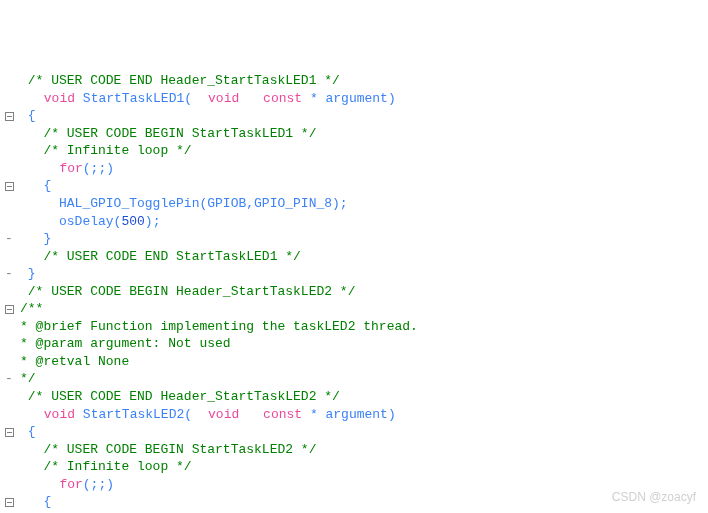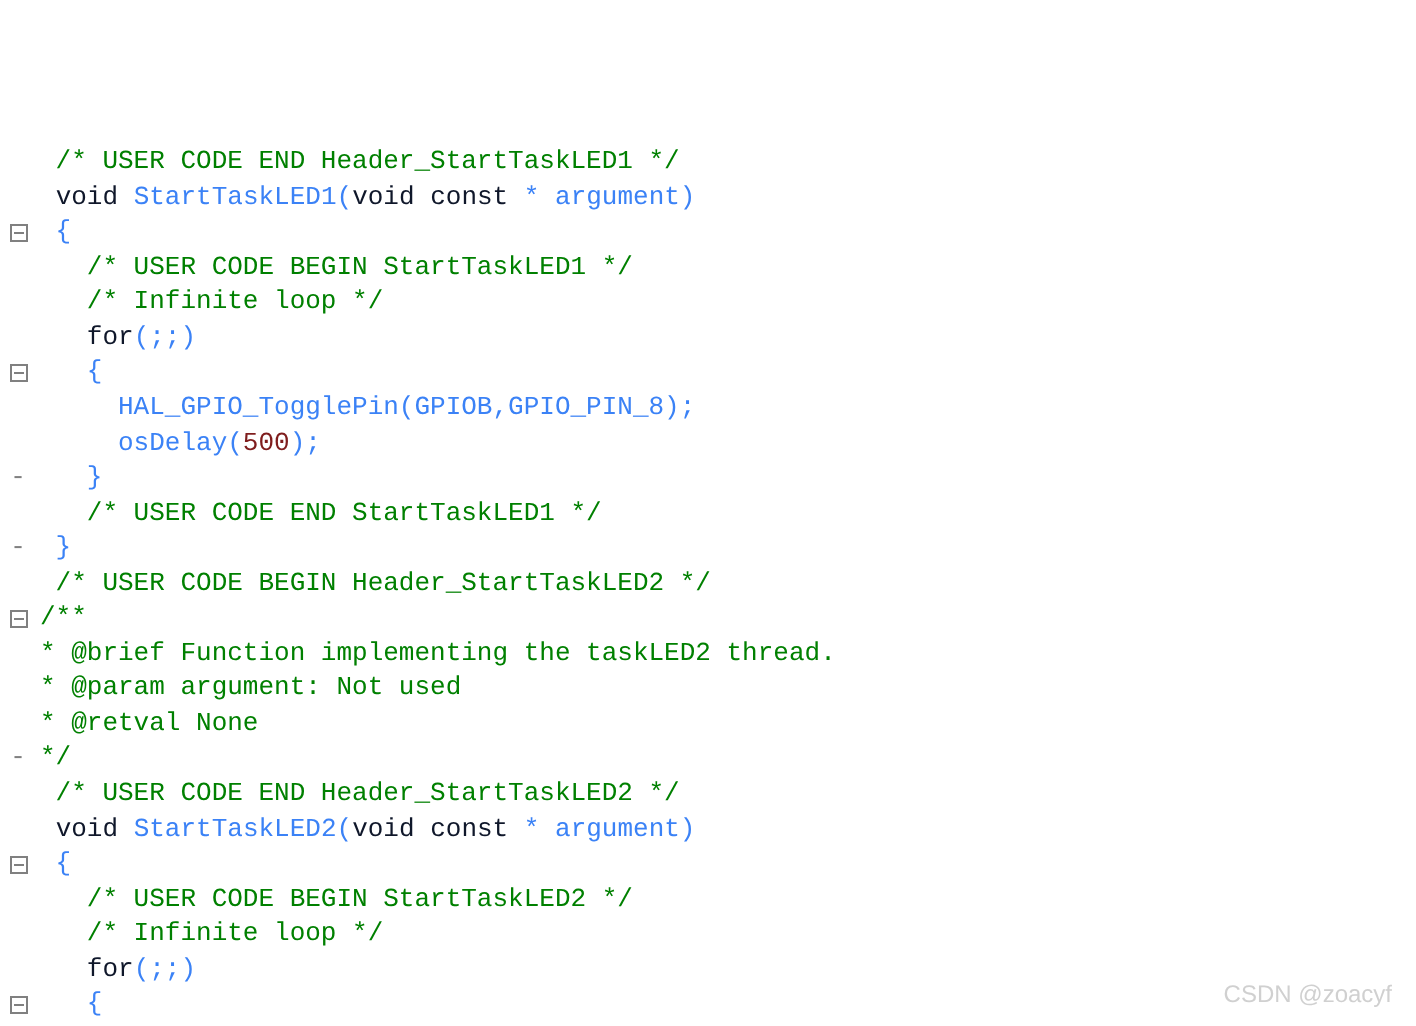--- a/index.html
+++ b/index.html
@@ -29,22 +29,22 @@
   background: #fff;
 }
 .fold-icon::before {
   content: "";
   position: absolute;
   left: 1px; right: 1px; top: 3px;
   border-top: 1px solid #808080;
 }
 .code { flex: 1; padding-left: 2px; }
 .c-comment { color: #008000; }
-.c-keyword { color: #0f172a; }
-.c-number  { color: #7f1d1d; }
+.c-keyword { color: #ec4899; margin-left: 16px; }
+.c-number  { color: #1d4ed8; }
 .c-text    { color: #3b82f6; }
 .watermark {
   position: fixed;
   right: 12px;
   bottom: 8px;
   color: #d0d0d0;
   font-family: Arial, sans-serif;
   font-size: 12px;
   user-select: none;
 }

